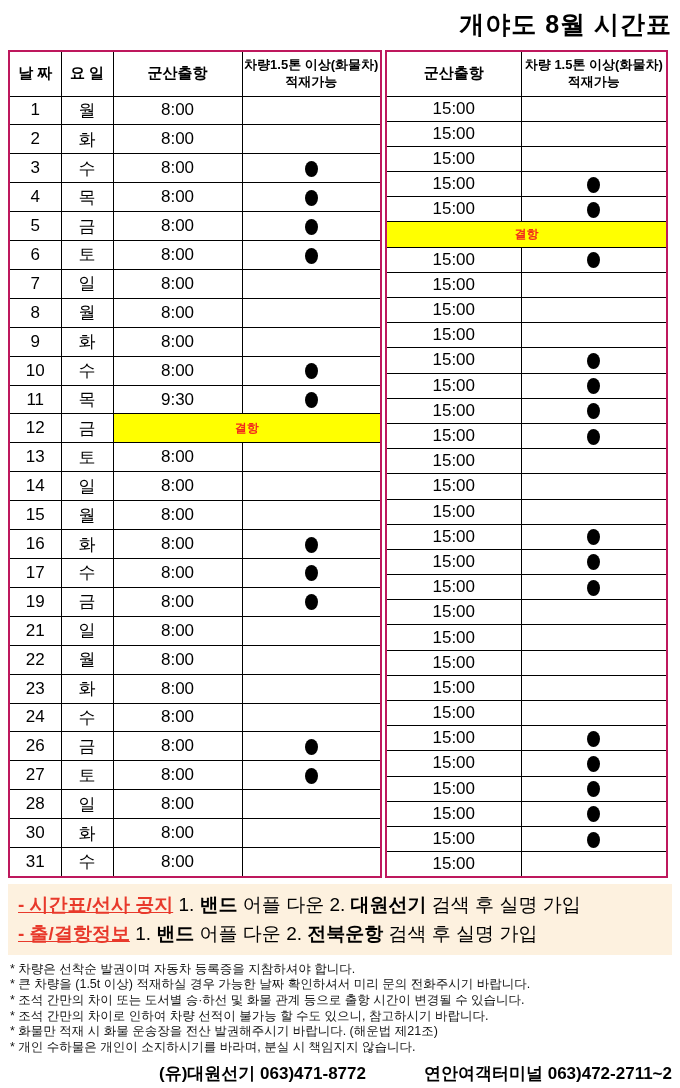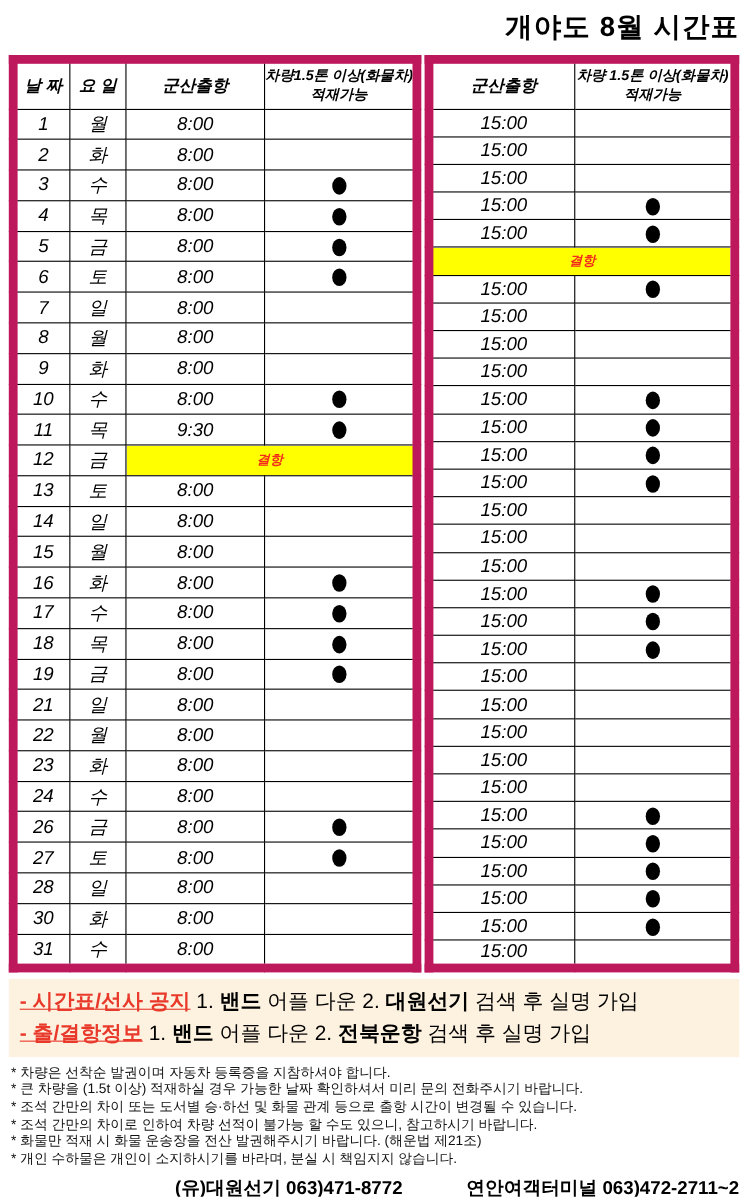--- a/index.html
+++ b/index.html
@@ -4,21 +4,21 @@
 <style>
   * { box-sizing: border-box; }
   html,body { margin:0; padding:0; }
   body {
     width:680px; height:1088px; background:#ffffff; color:#000;
     font-family:"Liberation Sans", sans-serif;
   }
   .page { padding:5px 8px 0 8px; }
   .title { text-align:right; font-weight:700; font-size:25px; margin:3px 0 9px 0; letter-spacing:1px; }
   .tables { display:flex; column-gap:3px; }
-  table { border-collapse:collapse; border:8px solid #be185d; table-layout:fixed;font-style:italic; }
+  table { border-collapse:collapse; border:2px solid #be185d; table-layout:fixed; }
   th, td {
     border:1px solid #000; text-align:center; vertical-align:middle;
     padding:0; overflow:hidden; white-space:nowrap;
   }
   thead th { height:45px; font-weight:700; font-size:15px; }
   th.th-two { font-size:13px; line-height:1.3; }
   tbody td { height:25.2px; font-size:17px; }
   td.c-cancel {
     background:var(--cancel-bg,#ffff00); color:var(--cancel-text,#f32b1c);
     font-weight:700; font-size:12px;
@@ -162,26 +162,20 @@
             <td class="c-time">8:00</td>
             <td class="c-cargo"><span class="dot"></span></td>
           </tr>
           <tr>
             <td class="c-date">17</td>
             <td class="c-dow">수</td>
             <td class="c-time">8:00</td>
             <td class="c-cargo"><span class="dot"></span></td>
           </tr>
           <tr>
-            <td class="c-date">18</td>
-            <td class="c-dow">목</td>
-            <td class="c-time">8:00</td>
-            <td class="c-cargo"><span class="dot"></span></td>
-          </tr>
-          <tr>
             <td class="c-date">19</td>
             <td class="c-dow">금</td>
             <td class="c-time">8:00</td>
             <td class="c-cargo"><span class="dot"></span></td>
           </tr>
           <tr>
             <td class="c-date">21</td>
             <td class="c-dow">일</td>
             <td class="c-time">8:00</td>
             <td class="c-cargo"></td>

